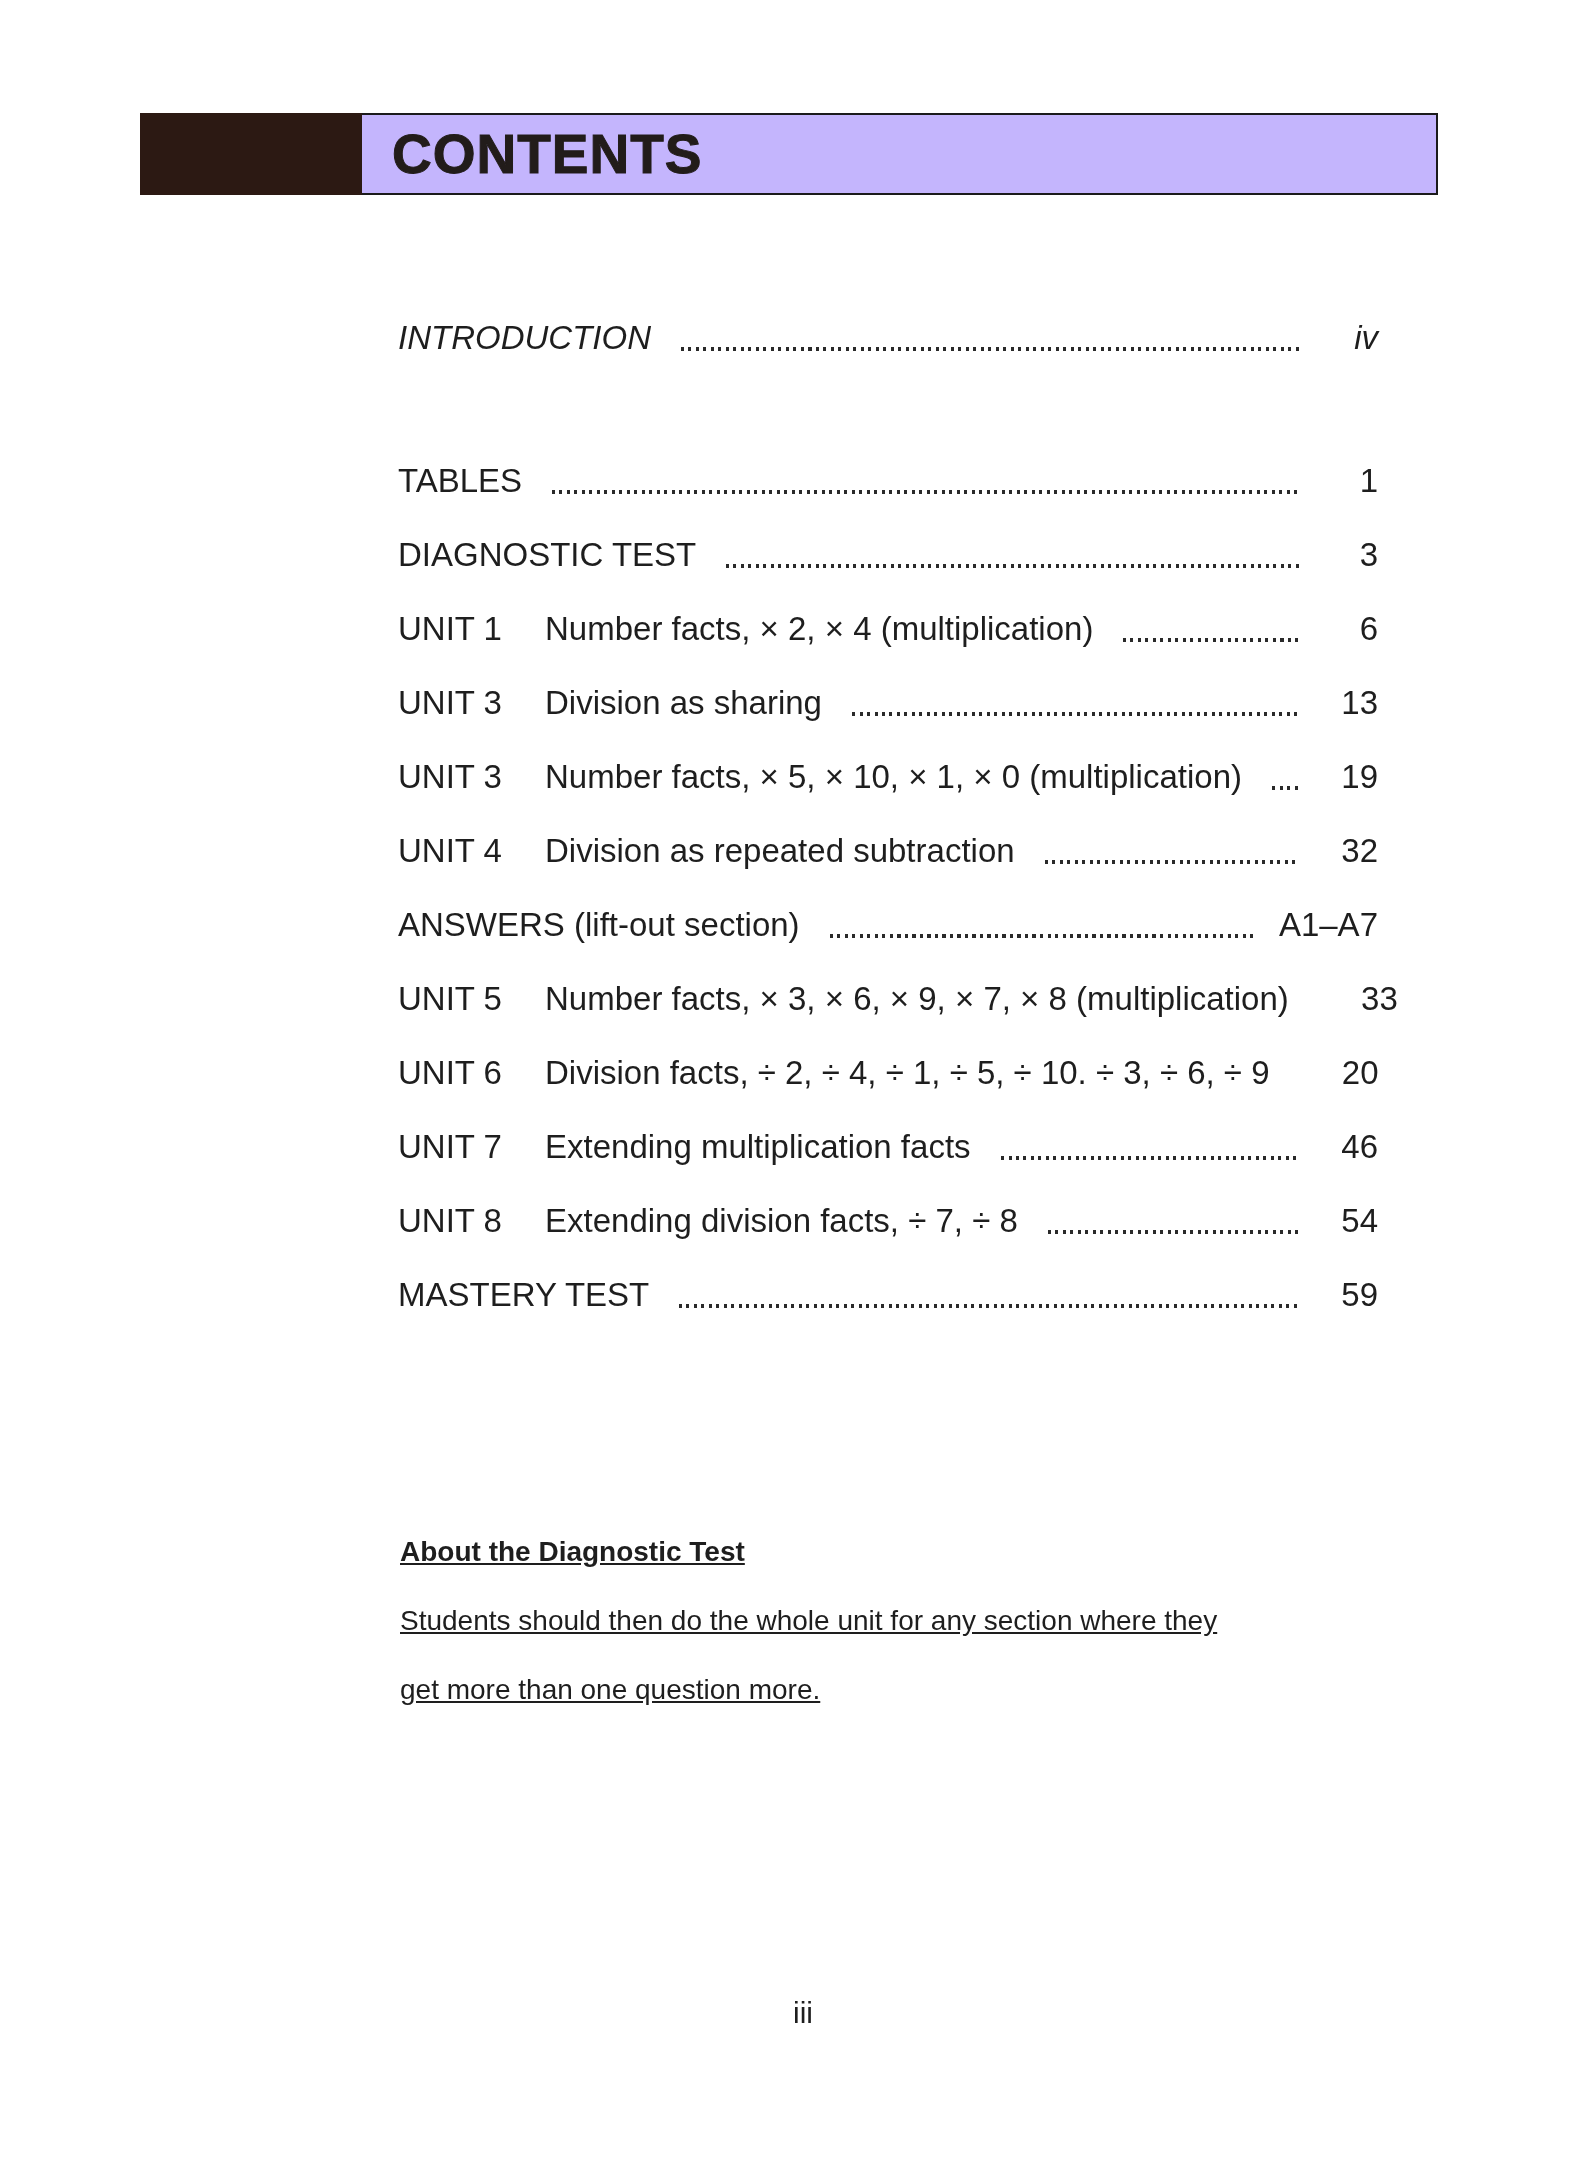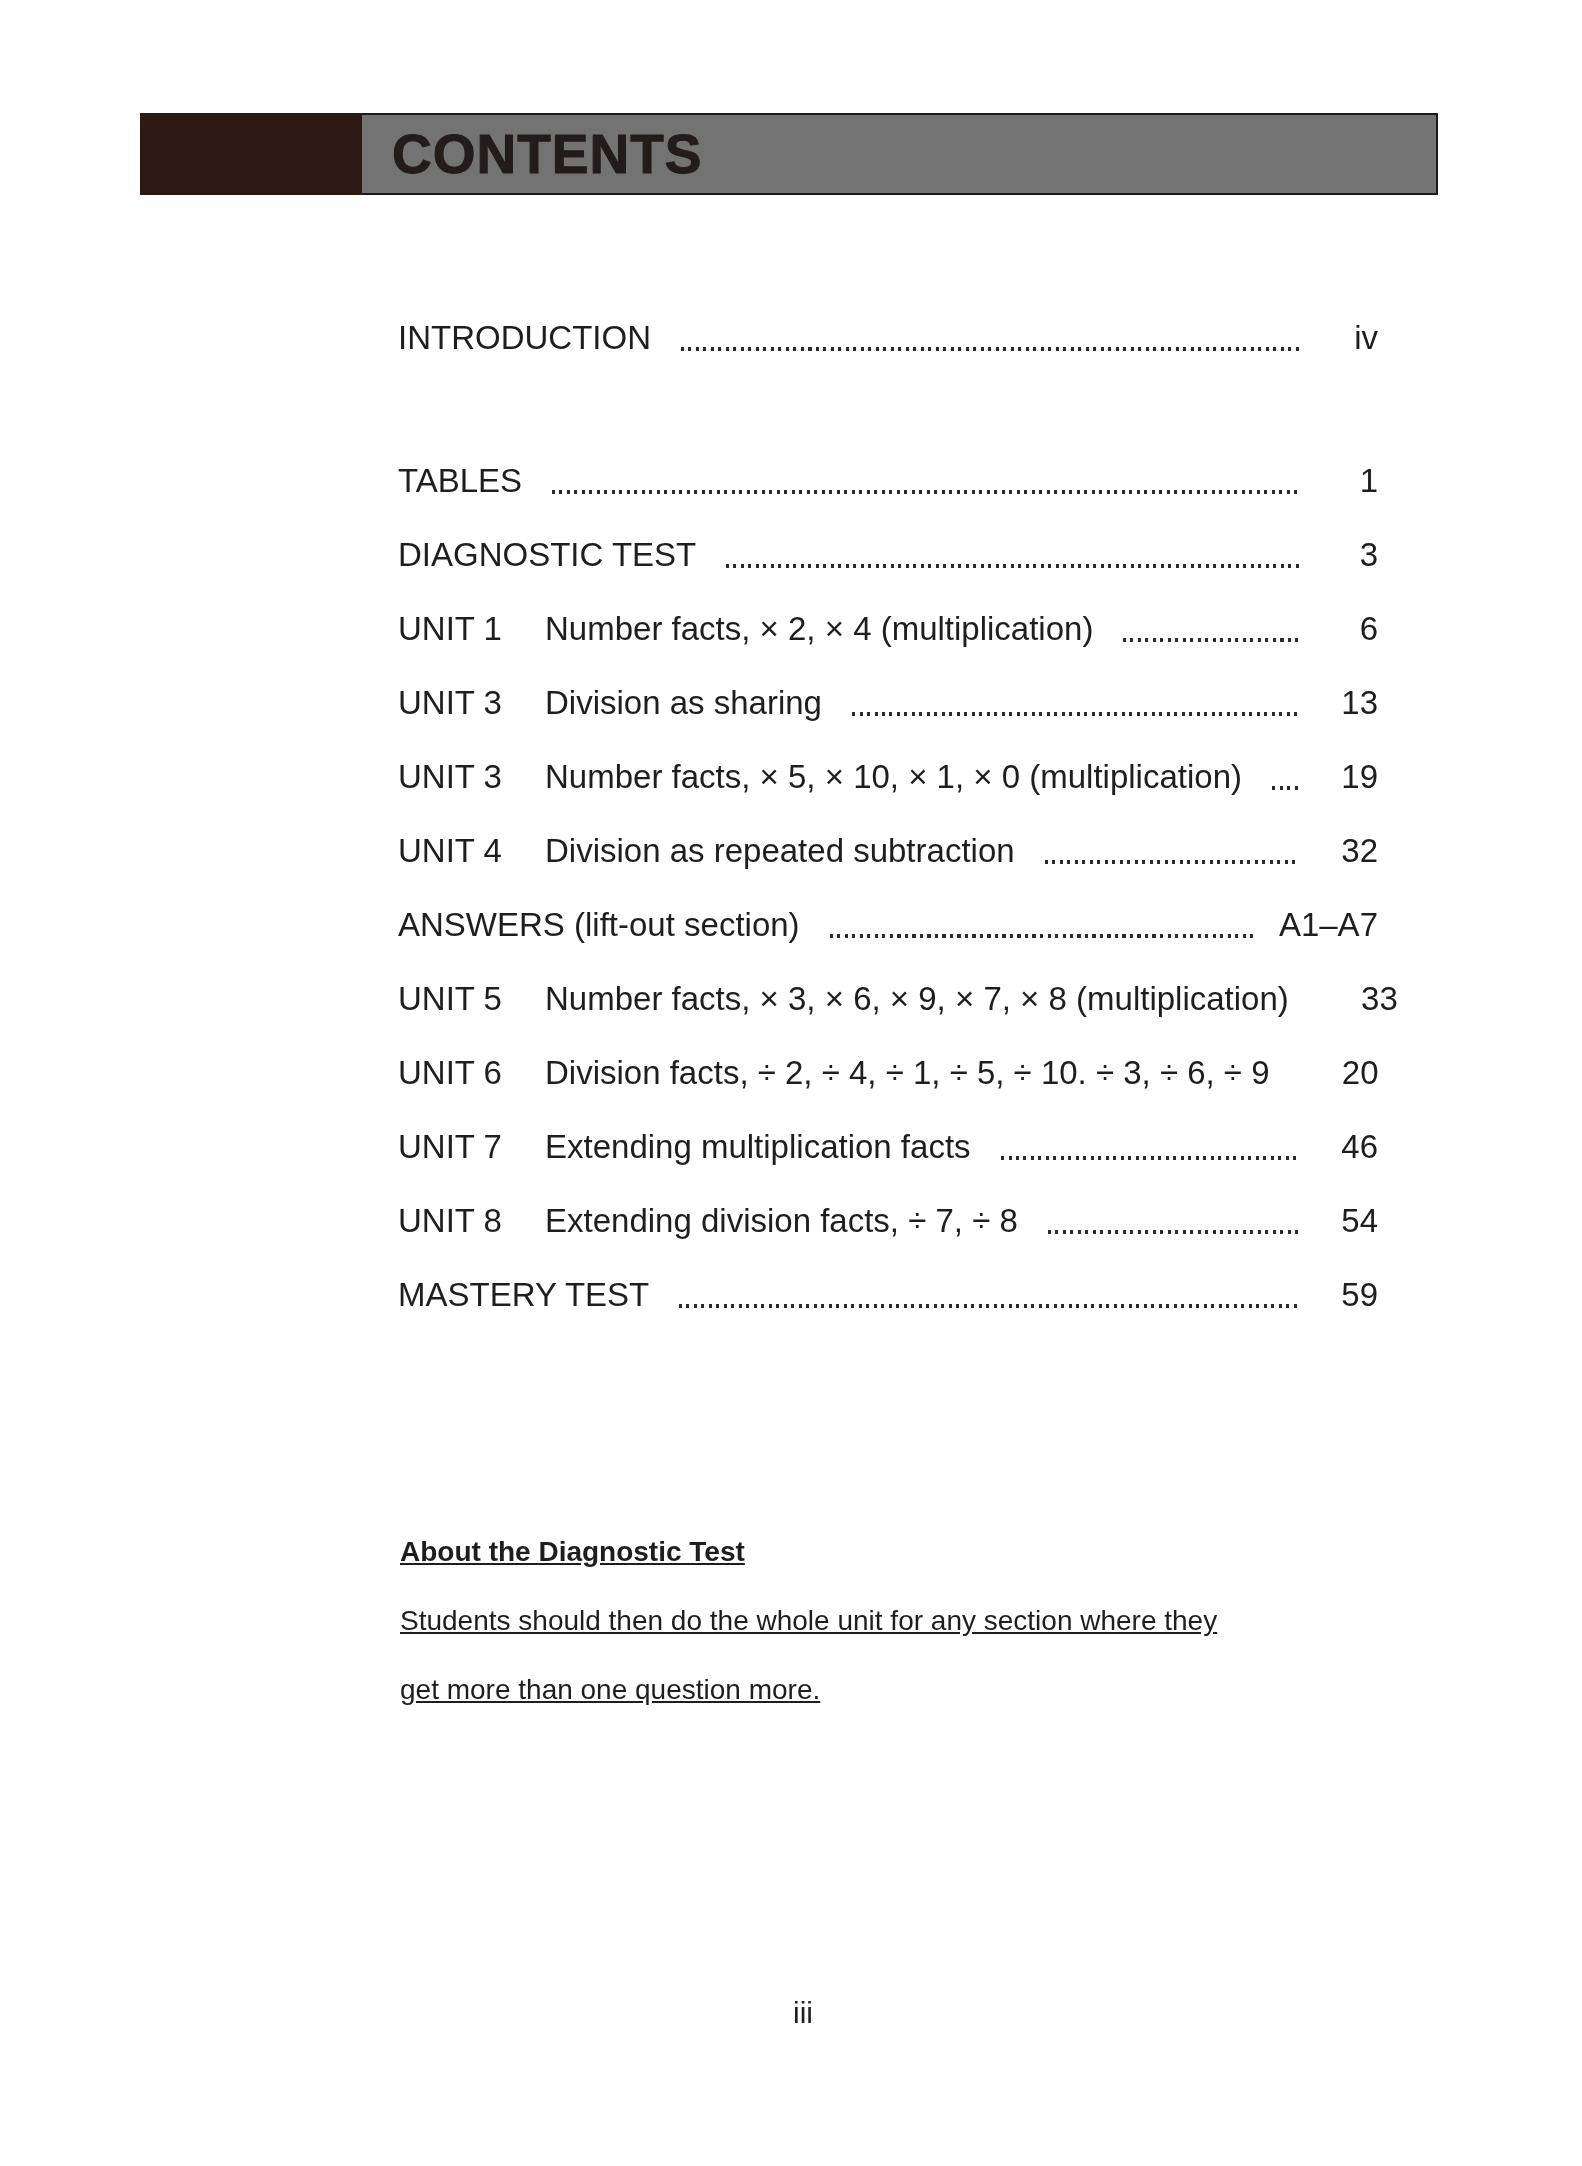--- a/index.html
+++ b/index.html
@@ -18,21 +18,21 @@
     width: 1298px; height: 82px;
     display: flex;
   }
   .banner-tab {
     flex: none; width: 222px; height: 100%;
     background: #2c1913;
   }
   .banner-box {
     flex: 1 1 auto; box-sizing: border-box;
     border: 2px solid #1b1b1b; border-left: none;
-    background: #737373;
+    background: #c4b5fd;
     display: flex; align-items: center;
   }
   .banner-title {
     margin: 0 0 0 30px;
     font-size: 55px; font-weight: bold;
     letter-spacing: 1px;
     color: #221c1a;
     -webkit-text-stroke: 1px #221c1a;
   }
 
@@ -40,21 +40,21 @@
   .toc {
     position: absolute; left: 398px; top: 301px;
     width: 980px;
   }
   .toc-row {
     display: flex;
     height: 74px; line-height: 74px;
     font-size: 33px;
     white-space: nowrap;
   }
-  .toc-row.gap-below { margin-bottom: 69px; }
+  .toc-row.gap-below { margin-bottom: 69px; font-style: italic; }
   .toc-label { flex: none; width: 147px; }
   .toc-title { flex: none; }
   .toc-leader {
     flex: 1 1 auto; min-width: 0;
     align-self: flex-start;
     height: 4px;
     margin: 46px 24px 0 30px;
     background-image: repeating-linear-gradient(to right, #2a2a2a 0 3px, transparent 3px 7.5px);
   }
   .toc-page { flex: none; min-width: 55px; text-align: right; }

